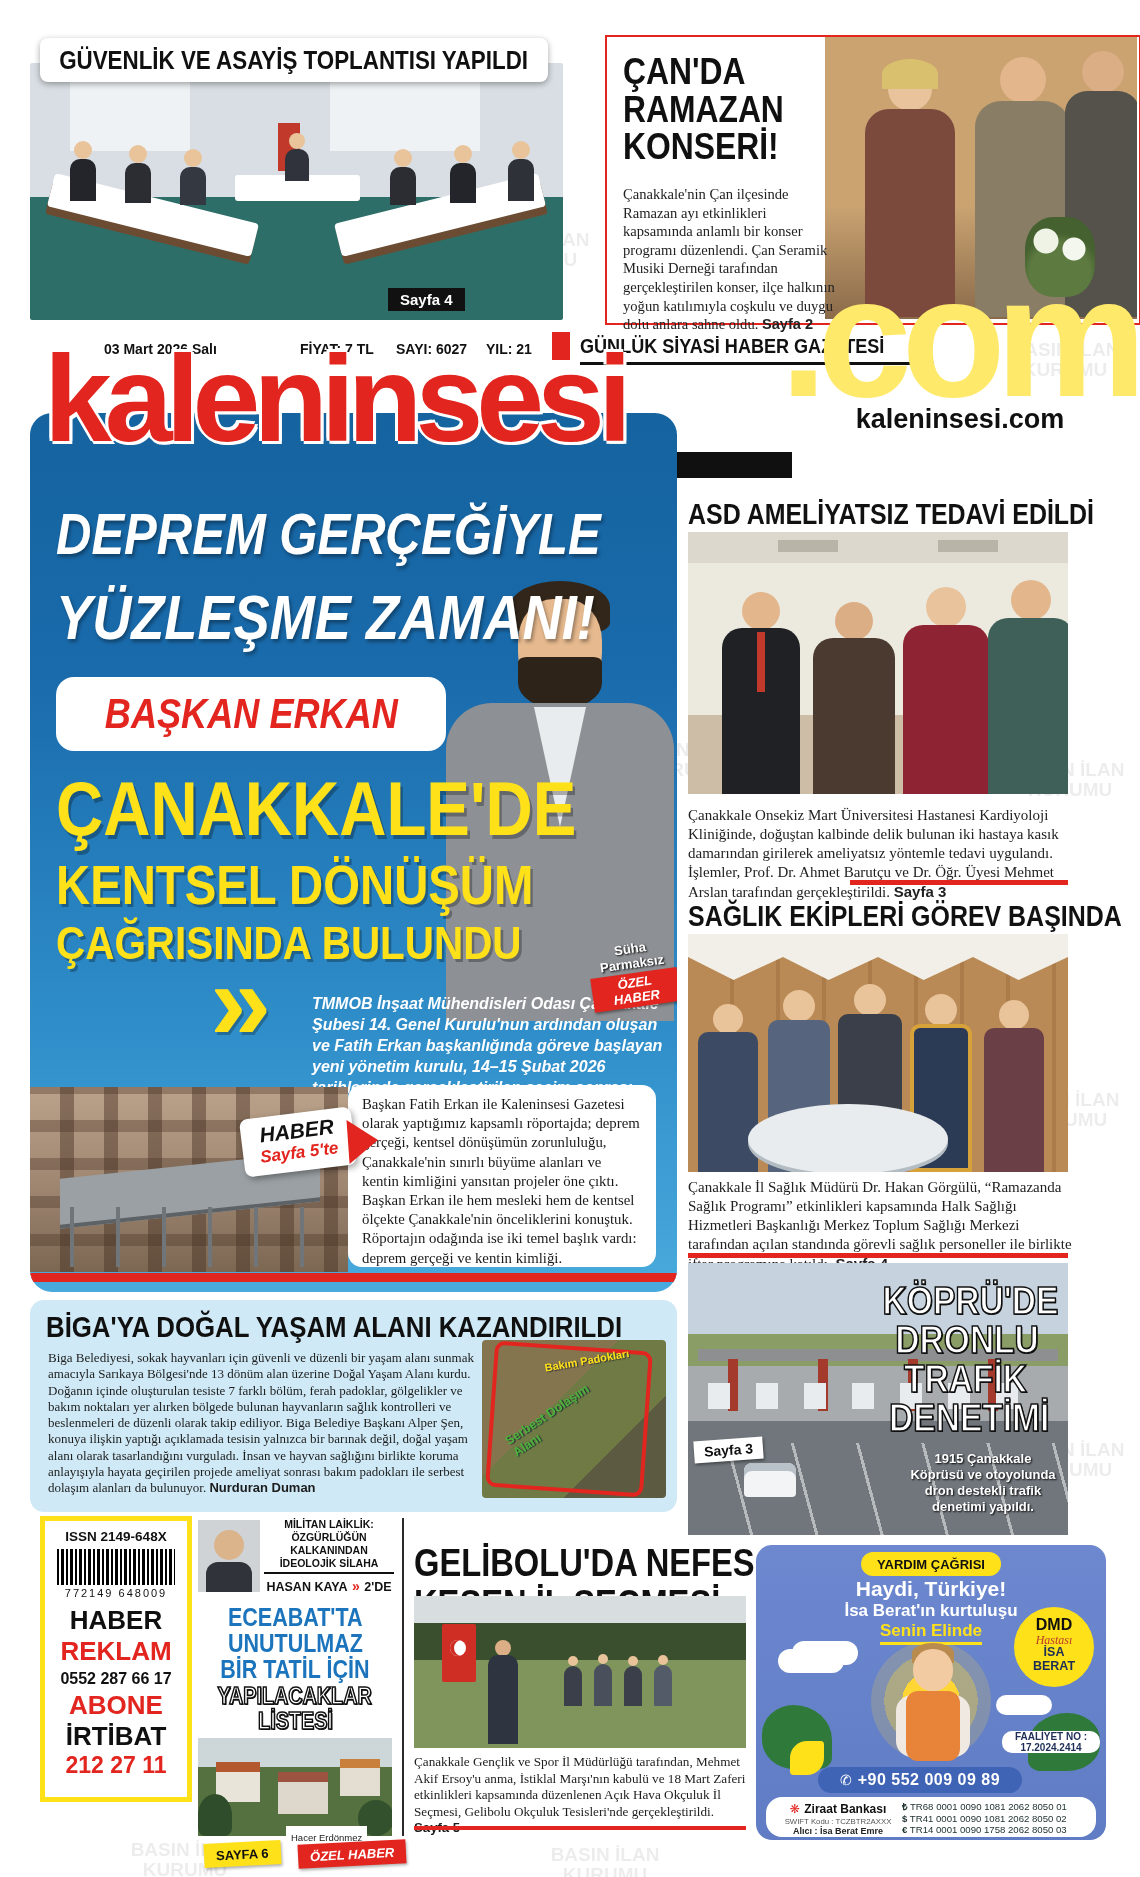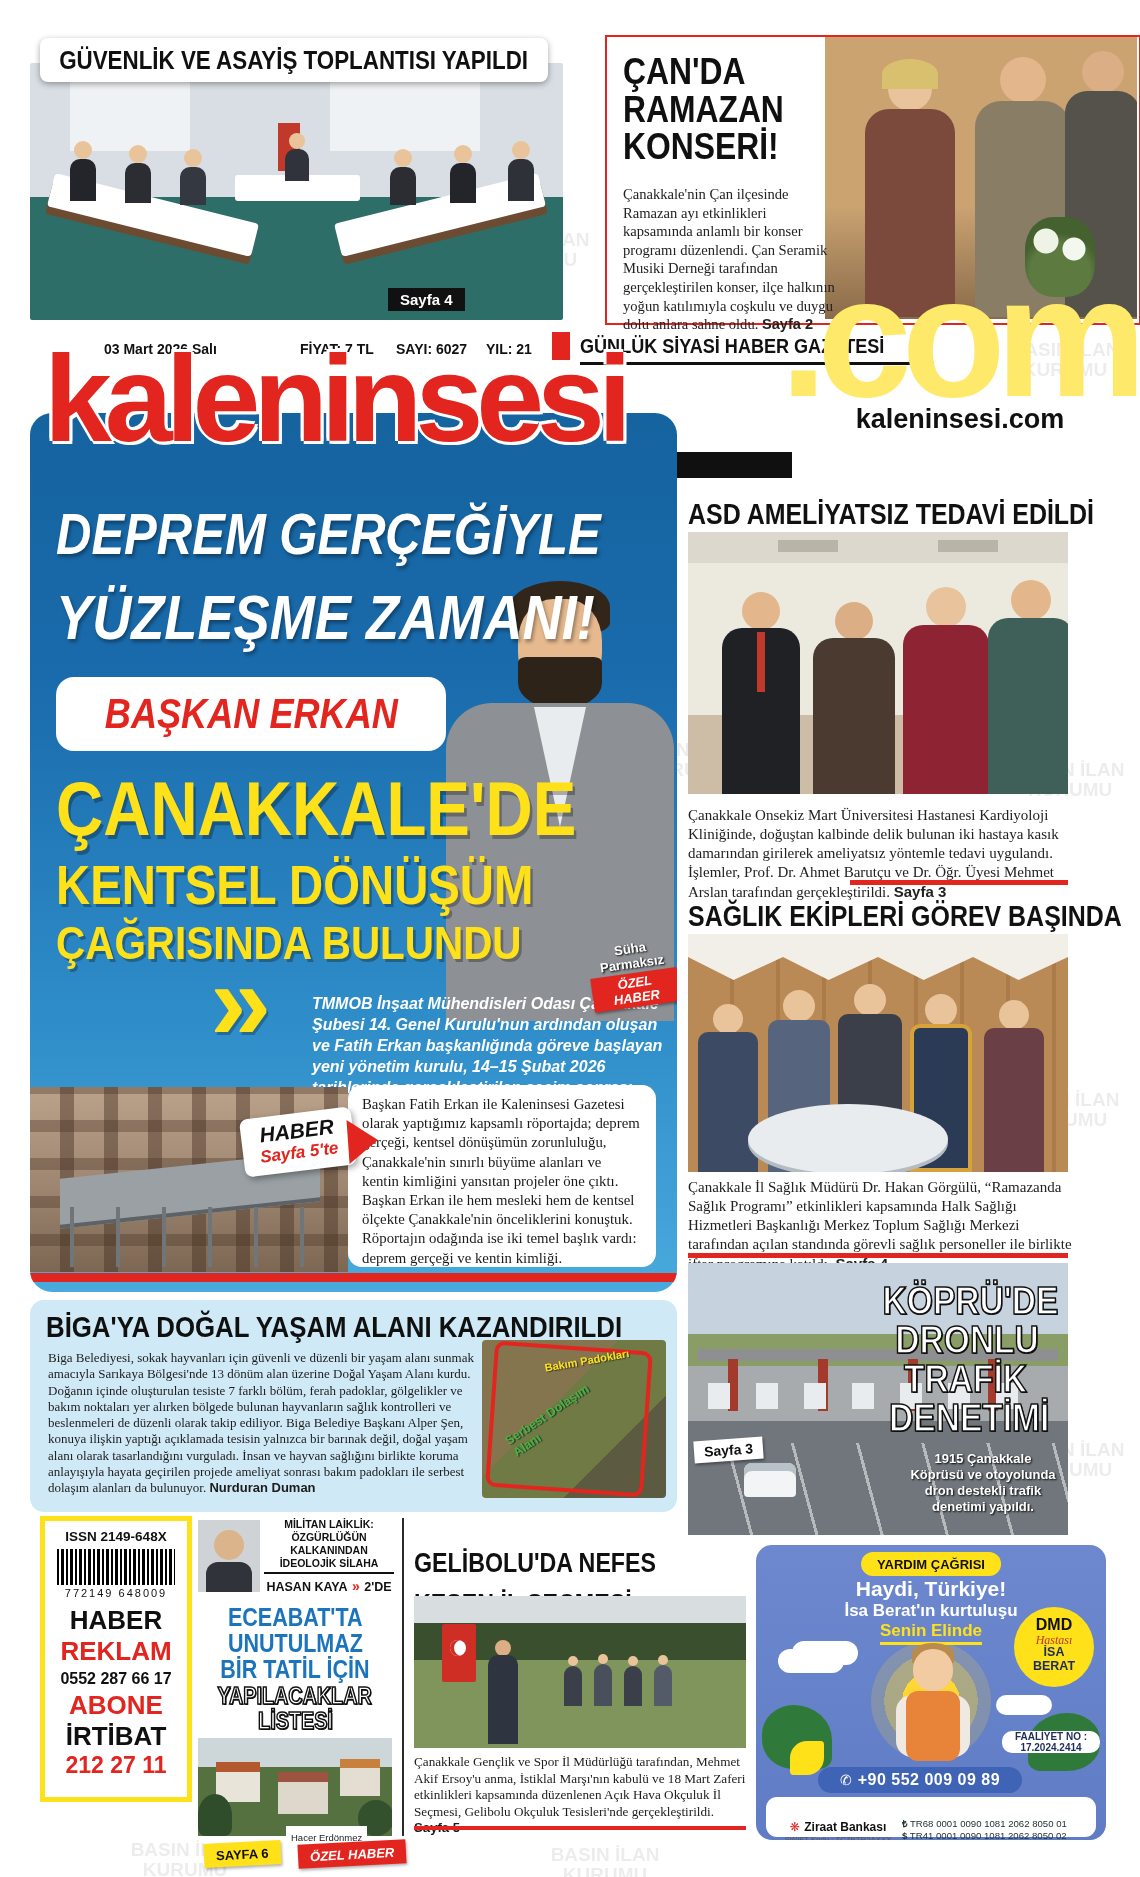--- a/index.html
+++ b/index.html
@@ -325,21 +325,21 @@
   </div>
   <div class="abs" style="left:204px;top:1842px;background:#ffe11a;padding:3px 12px;transform:rotate(-3deg);box-shadow:1px 2px 3px rgba(0,0,0,.3);">
     <span class="b" style="font-size:13px;color:#101010;">SAYFA 6</span>
   </div>
   <div class="abs" style="left:298px;top:1842px;background:#e3251f;padding:3px 12px;transform:rotate(-3deg);box-shadow:1px 2px 3px rgba(0,0,0,.3);">
     <span class="b" style="font-size:13px;font-style:italic;color:#fff;">ÖZEL HABER</span>
   </div>
 
   <div class="abs" style="left:402px;top:1518px;width:2px;height:318px;background:#2a2a2a;"></div>
 
-  <div class="abs b" style="left:414px;top:1543px;font-size:27px;line-height:41px;color:#101010;">
+  <div class="abs b" style="left:414px;top:1543px;font-size:38px;line-height:41px;color:#101010;">
     <span class="sq">GELİBOLU'DA NEFES</span><br>
     <span class="sq">KESEN İL SEÇMESİ</span>
   </div>
   <div class="photo" style="left:414px;top:1596px;width:332px;height:152px;background:linear-gradient(180deg,#d8dde0 0 18%,#394f2e 18% 42%,#7f955c 42% 100%);">
     <div class="abs" style="left:28px;top:28px;width:34px;height:58px;background:#cf2e24;border-radius:2px;"></div>
     <div class="abs" style="left:36px;top:44px;width:16px;height:16px;border-radius:50%;background:#fff;box-shadow:inset 4px 0 0 #cf2e24;"></div>
     <div class="person" style="left:74px;top:44px;width:30px;height:104px;">
         <i class="phead" style="width:16px;height:16px;background:#dcae85;"></i>
         <i class="pbody" style="top:15px;background:#2e3440;"></i>
       </div>
@@ -395,21 +395,21 @@
       <div class="b" style="font-size:12.5px;color:#1d2d55;">BERAT</div>
     </div>
     <div class="abs" style="left:246px;top:186px;width:98px;background:#fff;border-radius:10px;text-align:center;padding:0 0;">
       <div class="b" style="font-size:10px;color:#1d2d55;">FAALİYET NO :</div>
       <div class="b" style="font-size:10px;color:#1d2d55;">17.2024.2414</div>
     </div>
     <div class="abs" style="left:62px;top:222px;width:204px;height:26px;background:#3f63b5;border-radius:14px;display:flex;align-items:center;justify-content:center;gap:6px;">
       <span style="color:#fff;font-size:14px;">✆</span>
       <span class="b" style="color:#fff;font-size:16px;letter-spacing:.5px;">+90 552 009 09 89</span>
     </div>
-    <div class="abs" style="left:10px;top:252px;width:330px;height:38px;background:#fff;border-radius:11px;display:flex;padding:20px 8px;box-sizing:border-box;">
+    <div class="abs" style="left:10px;top:252px;width:330px;height:38px;background:#fff;border-radius:16px;display:flex;align-items:center;padding:20px 8px;box-sizing:border-box;">
       <div style="width:128px;text-align:center;">
         <div>
           <span style="color:#e3251f;font-size:12px;">❋</span>
           <span class="b" style="font-size:12px;color:#101010;">Ziraat Bankası</span>
         </div>
         <div style="font-size:7.8px;color:#555;">SWIFT Kodu : TCZBTR2AXXX</div>
         <div class="b" style="font-size:9px;color:#222;">Alıcı : İsa Berat Emre</div>
       </div>
       <div style="flex:1;">
         <div style="font-size:9.6px;color:#233;white-space:nowrap;">

